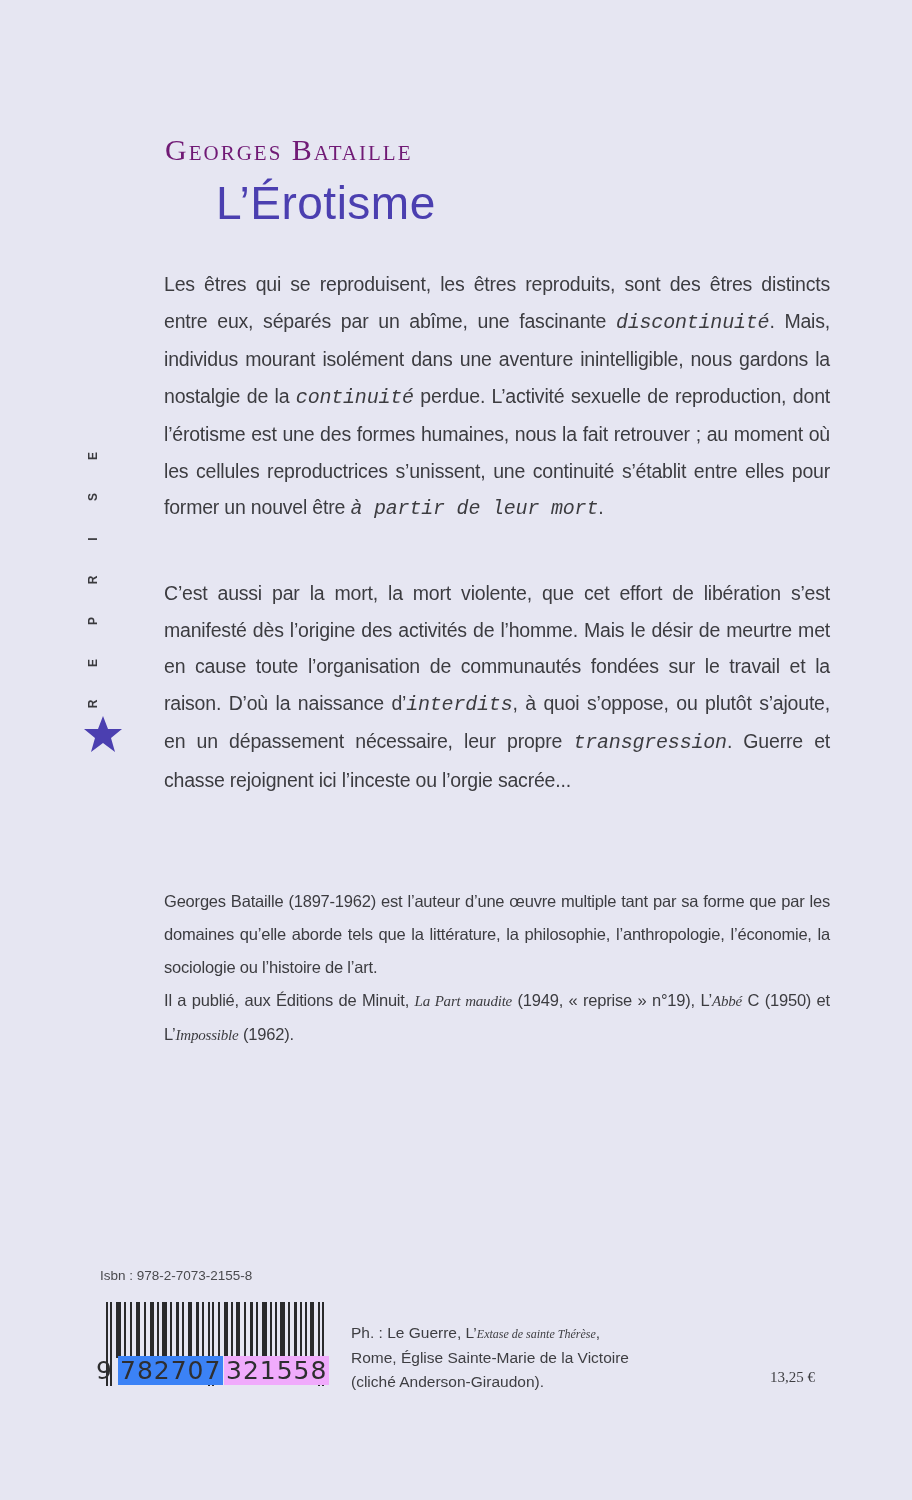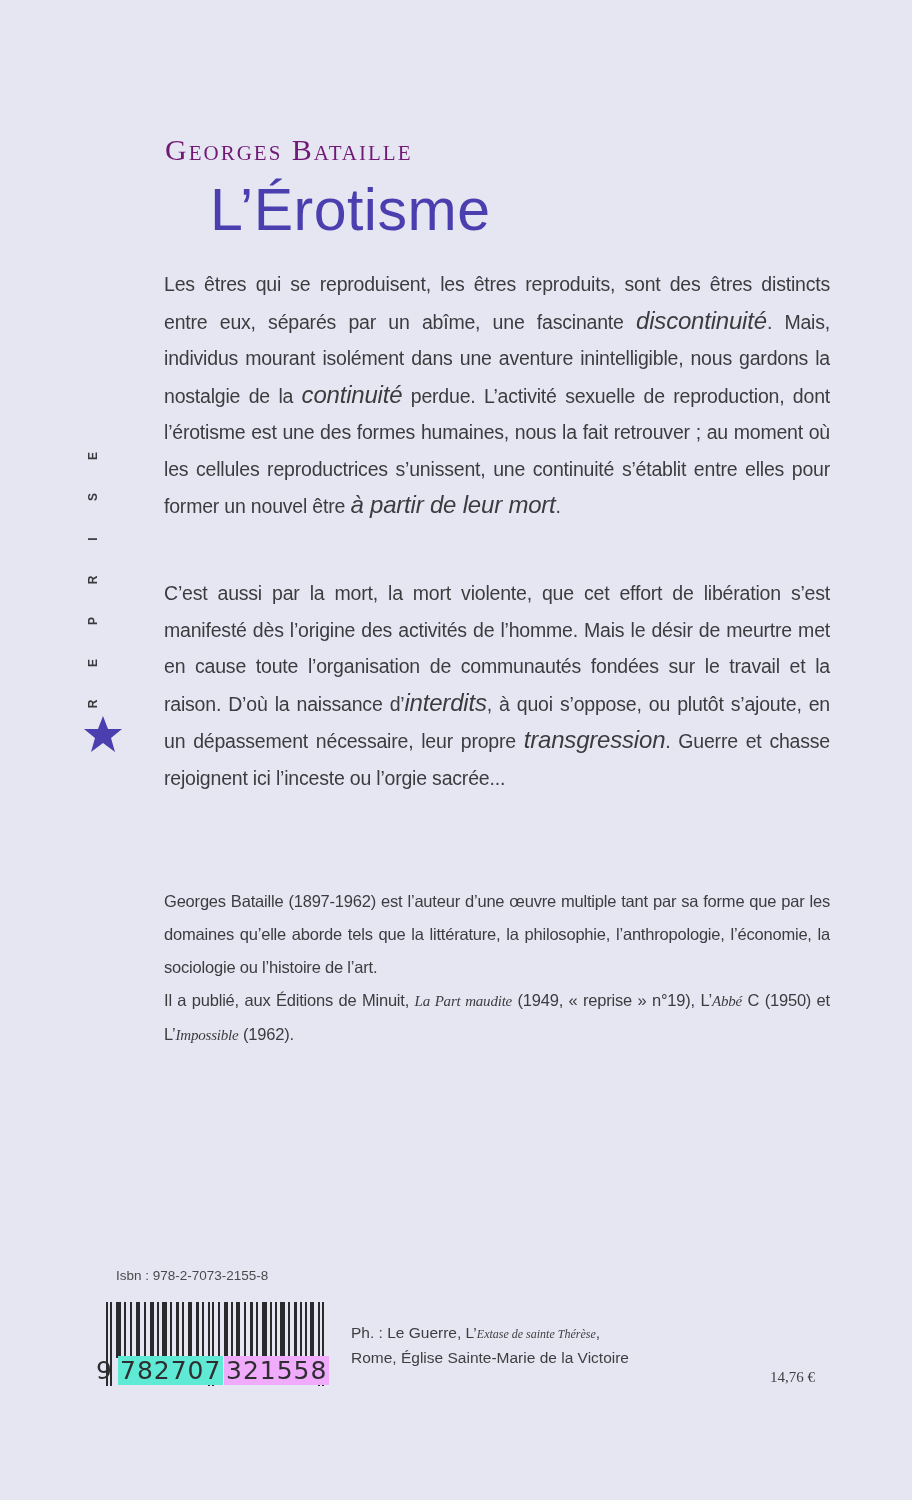--- a/index.html
+++ b/index.html
@@ -10,33 +10,33 @@
     font-family: "Liberation Sans", sans-serif;
     color: #3a3a3e;
   }
   .author {
     position: absolute; left: 165px; top: 133px;
     font-family: "Liberation Serif", serif;
     font-size: 30px; letter-spacing: 2px; color: #701a75;
     font-variant: small-caps; white-space: nowrap;
   }
   .title {
-    position: absolute; left: 210px; top: 176px;
+    position: absolute; left: 216px; top: 176px;
     font-family: "Liberation Sans", sans-serif;
-    font-size: 59px; color: #4b3fb0; white-space: nowrap;
+    font-size: 46px; color: #4b3fb0; white-space: nowrap;
     letter-spacing: 0.5px;
   }
   .blurb {
     position: absolute; left: 164px; width: 666px;
     font-family: "Liberation Sans Narrow", "Liberation Sans", sans-serif;
     font-size: 19.5px; line-height: 36.5px; color: #3c3c40;
     text-align: justify; margin: 0;
     letter-spacing: -0.2px;
   }
-  .blurb i { font-family: Liberation Sans, sans-serif; font-size: 24px; }
+  .blurb i { font-family: Liberation Mono, monospace; font-size: 20px; }
   .p1 { top: 266px; }
   .p2 { top: 575px; }
   .bio {
     position: absolute; left: 164px; top: 885px; width: 666px;
     font-size: 16.5px; line-height: 33px; color: #3c3c40;
     text-align: justify; margin: 0; letter-spacing: -0.2px;
   }
   .bio i { font-family: "Liberation Serif", serif; font-size: 15px; }
   .series {
     position: absolute; left: 78px; top: 450px; width: 30px;
@@ -45,32 +45,32 @@
   }
   .series span {
     display: block; transform: rotate(-90deg);
     font-size: 12px; font-weight: bold; color: #3a3a3e; line-height: 12px;
   }
   .star {
     position: absolute; left: 83px; top: 714px; width: 40px; height: 40px;
   }
   .isbn {
     position: absolute; left: 100px; top: 1268px;
-    font-size: 13.5px; color: #4a4a4e; white-space: nowrap; margin-left: 16px;
+    font-size: 13.5px; color: #4a4a4e; white-space: nowrap;
   }
   .barcode {
     position: absolute; left: 98px; top: 1302px; width: 232px; height: 84px;
   }
   .barcode-digits {
     position: absolute; left: 96px; top: 1356px; font-size: 25px; color: #2e2e30;
     white-space: nowrap; letter-spacing: 1px;
     font-family: "DejaVu Sans", sans-serif;
   }
   .barcode-digits .g1 { position: absolute; left: 0; }
-  .barcode-digits .g2 { position: absolute; left: 22px; background: #5eead4; padding: 0 2px; }
+  .barcode-digits .g2 { position: absolute; left: 22px; background: #3b82f6; padding: 0 2px; }
   .barcode-digits .g3 { position: absolute; left: 128px; background: #f0abfc; padding: 0 2px; }
   .credit {
     position: absolute; left: 351px; top: 1321px;
     font-size: 15.5px; line-height: 24px; color: #3e3e42; white-space: nowrap;
   }
   .credit i { font-family: "Liberation Serif", serif; font-size: 12px; }
   .price {
     position: absolute; left: 770px; top: 1369px;
     font-family: "Liberation Serif", serif; font-size: 15px; color: #3e3e42; white-space: nowrap;
   }
@@ -144,15 +144,16 @@
 </svg>
 <div class="barcode-digits">
   <span class="g1">9</span>
   <span class="g2">782707</span>
   <span class="g3">321558</span>
 </div>
 
 <div class="credit">
   <div><span>Ph. : Le Guerre, L’</span><i>Extase de sainte Thérèse</i><span>,</span></div>
   <div>Rome, Église Sainte-Marie de la Victoire</div>
+  <div>(cliché Anderson-Giraudon).</div>
 </div>
 
-<div class="price">14,76 €</div>
+<div class="price">13,25 €</div>
 
 </body></html>

